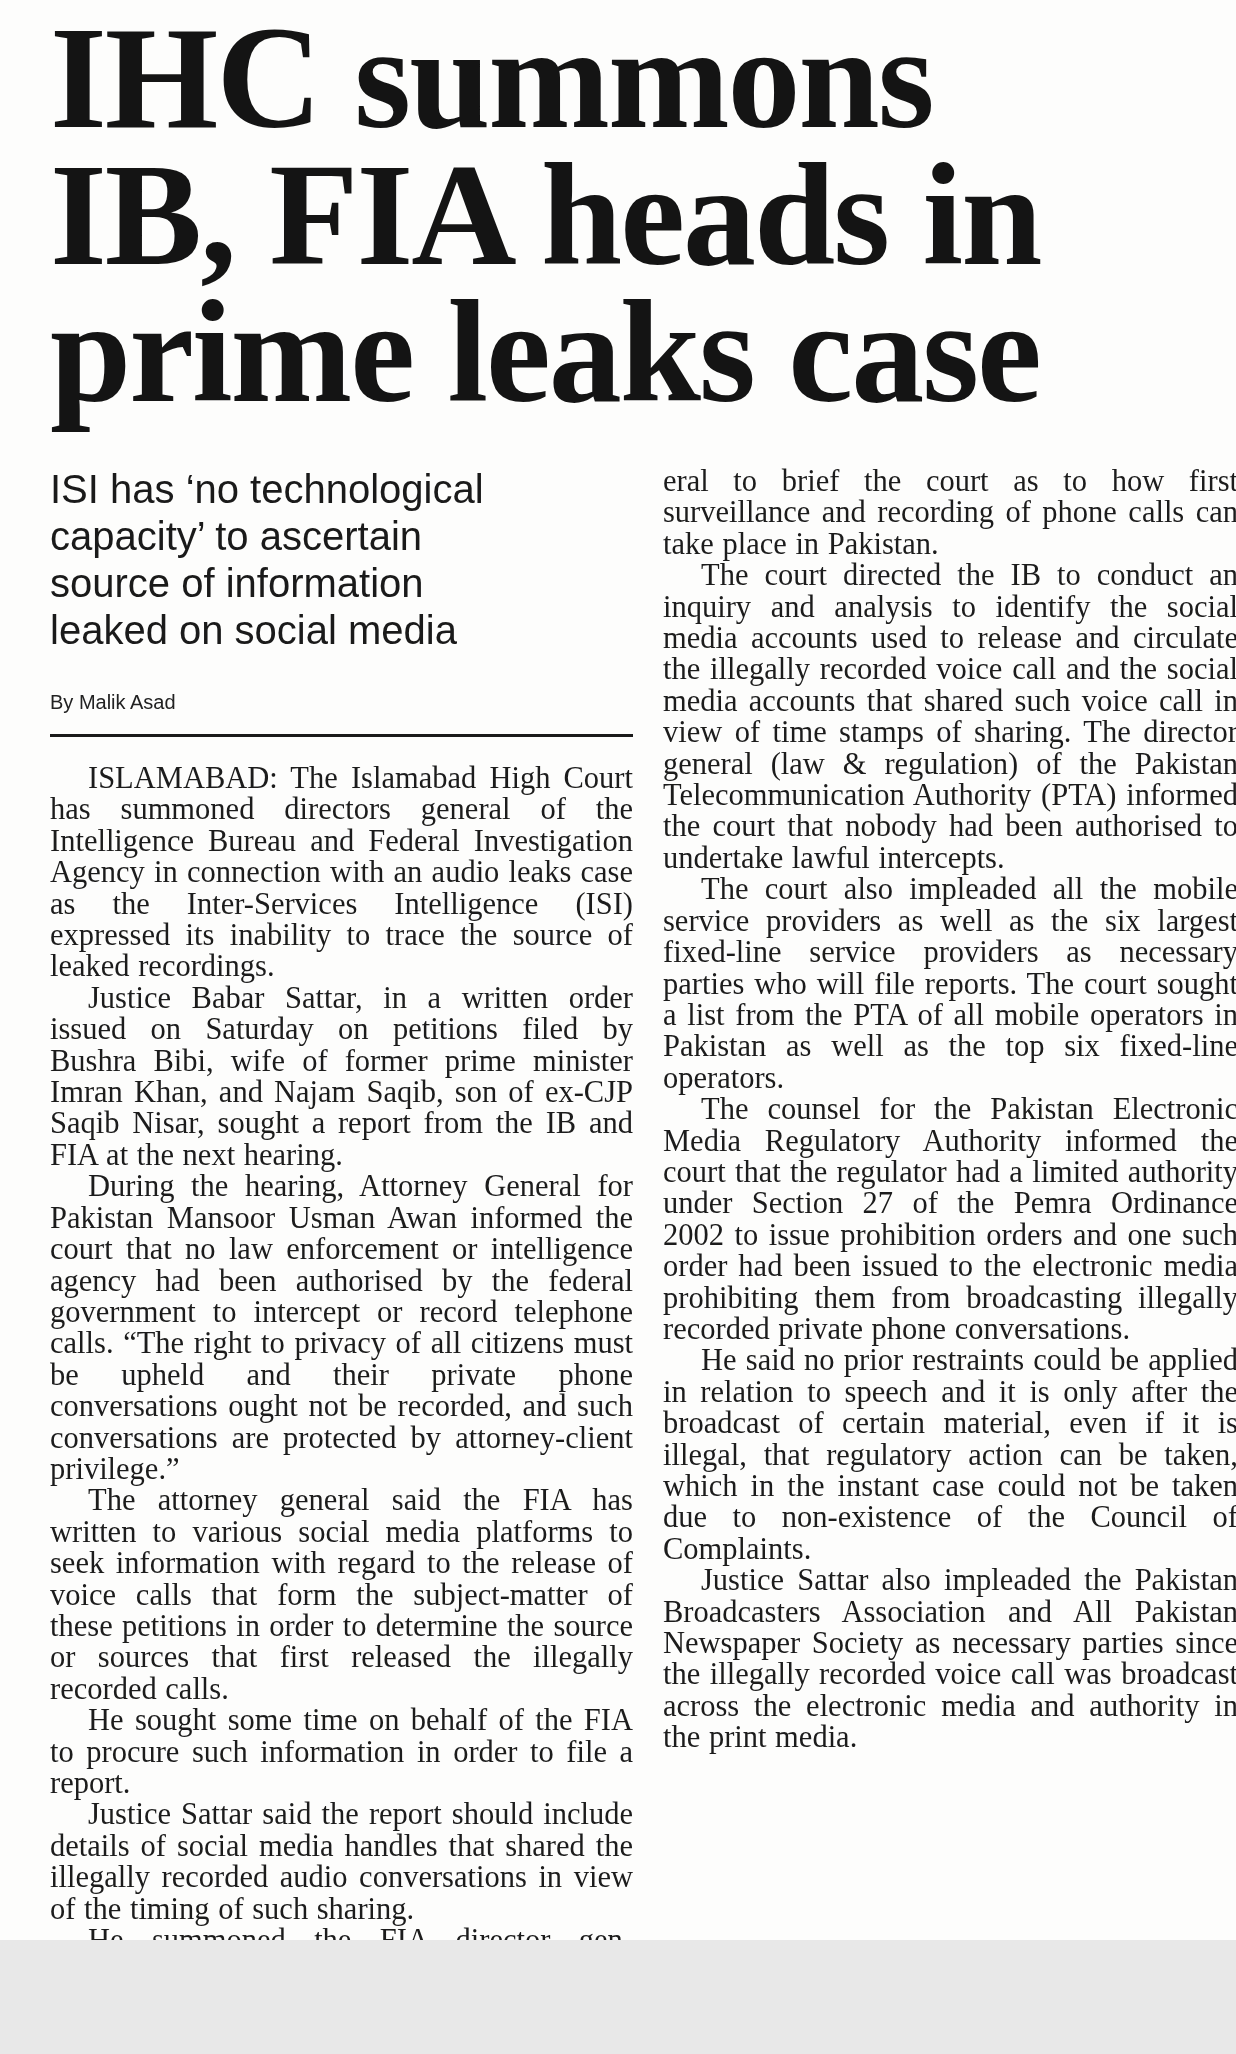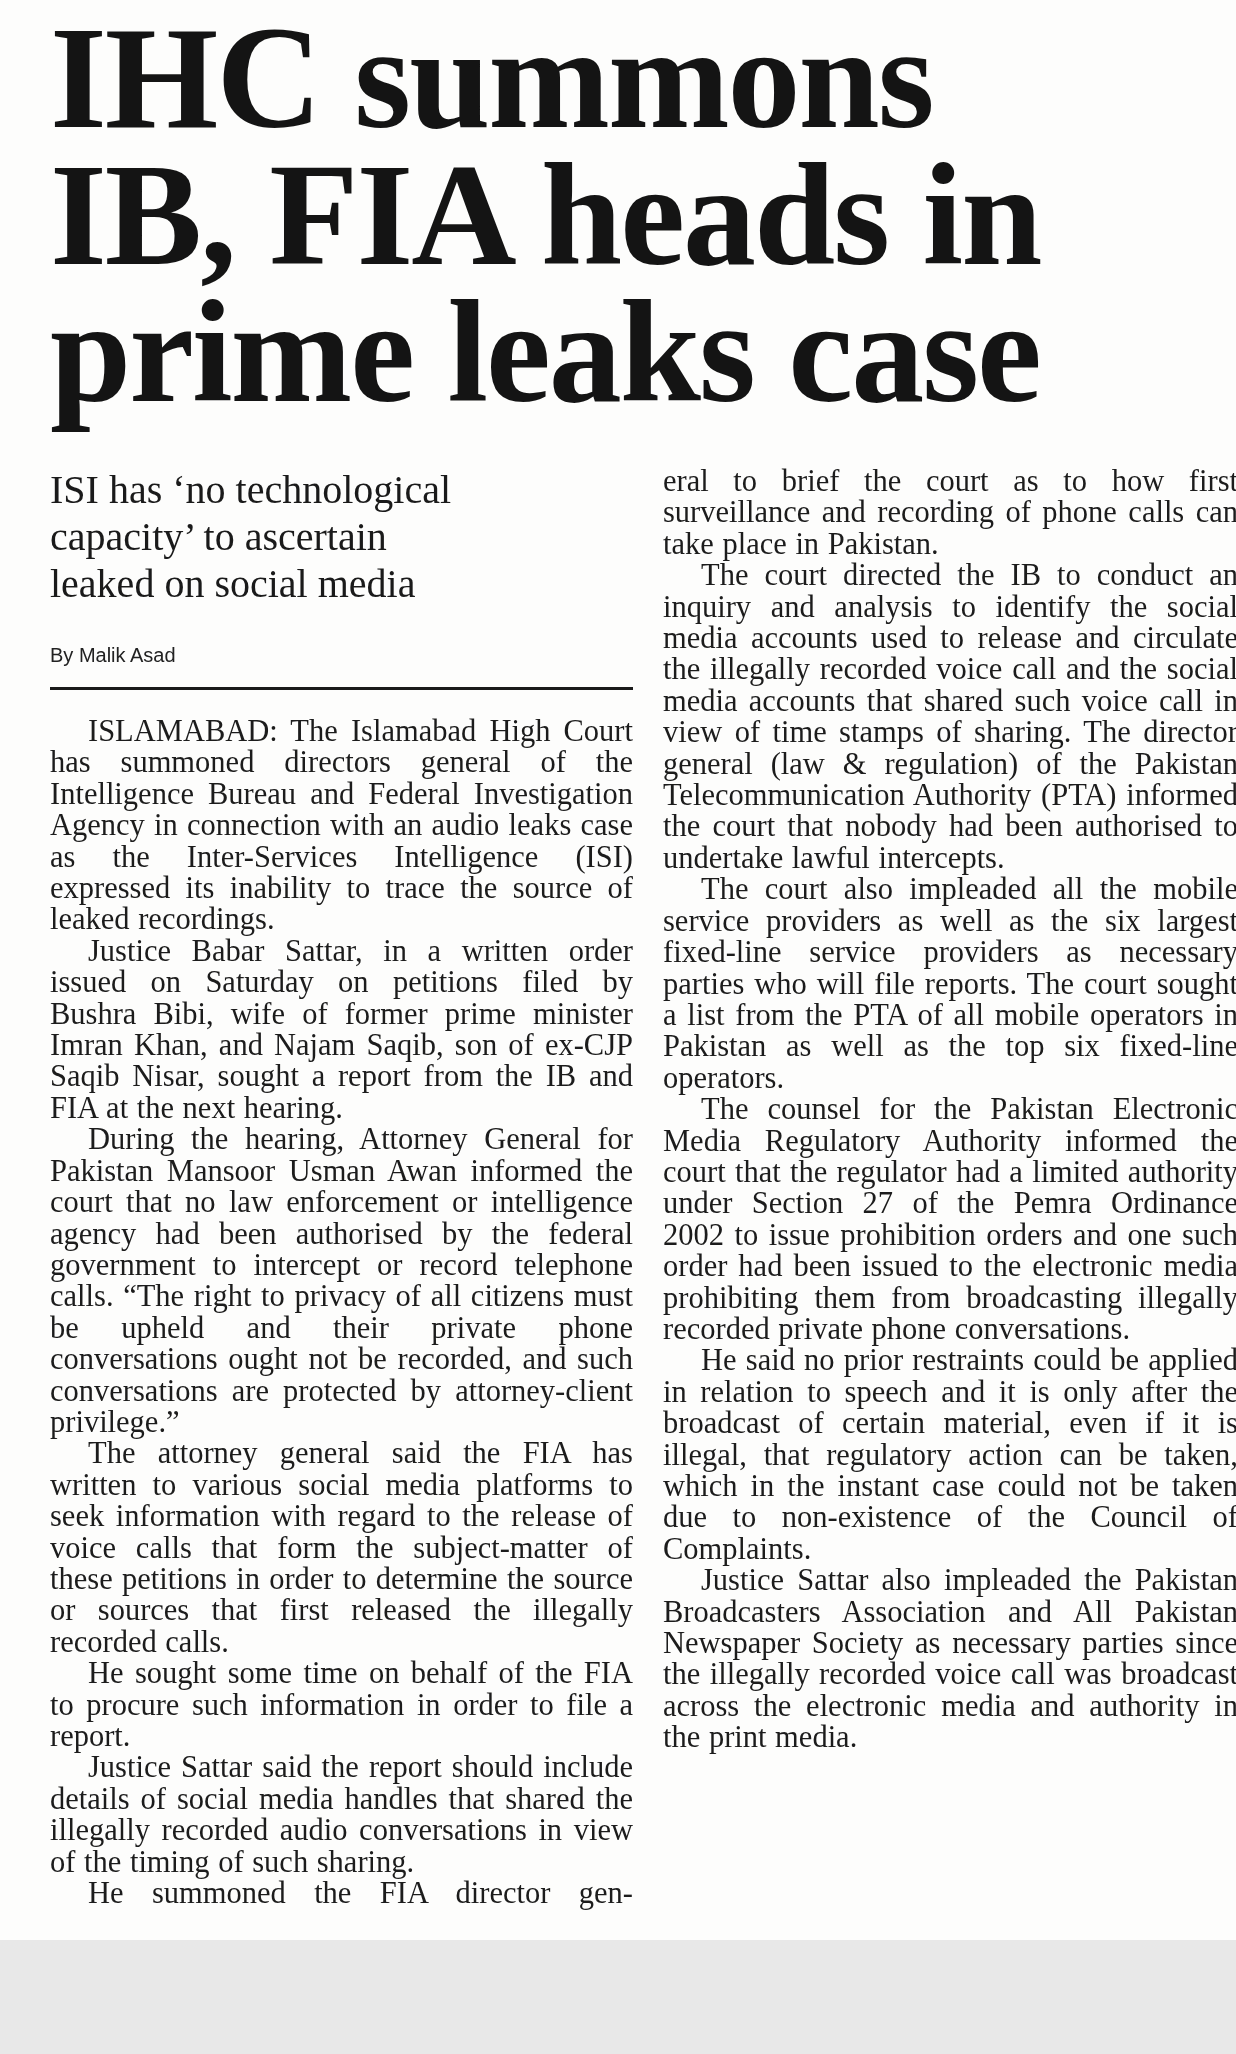--- a/index.html
+++ b/index.html
@@ -25,21 +25,21 @@
   .hl-line { display: block; white-space: nowrap; }
   .columns {
     display: flex;
     gap: 30px;
     margin: 45px 18px 0 30px;
   }
   .col-left  { width: 583px; flex: none; }
   .col-right { width: 575px; flex: none; }
   .subhead {
     margin: 0;
-    font-family: Liberation Serif, serif;
+    font-family: Liberation Sans, sans-serif;
     font-weight: normal;
     font-size: 40px;
     line-height: 47px;
     color: #1a1a1a;
   }
   .sh-line { display: block; white-space: nowrap; }
   .byline {
     margin-top: 30px;
     font-family: "Liberation Sans", sans-serif;
     font-size: 20px;
@@ -75,20 +75,21 @@
     <span class="hl-line">IB, FIA heads in</span>
     <span class="hl-line">prime leaks case</span>
   </h1>
 
   <div class="columns">
 
     <div class="col-left">
       <h2 class="subhead">
         <span class="sh-line">ISI has ‘no technological</span>
         <span class="sh-line">capacity’ to ascertain</span>
+        <span class="sh-line">source of information</span>
         <span class="sh-line">leaked on social media</span>
       </h2>
 
       <div class="byline">By Malik Asad</div>
 
       <div class="rule"></div>
 
       <div class="body">
         <p>ISLAMABAD: The Islamabad High Court has summoned directors general of the Intelligence Bureau and Federal Investigation Agency in connection with an audio leaks case as the Inter-Services Intelligence (ISI) expressed its inability to trace the source of leaked recordings.</p>
         <p>Justice Babar Sattar, in a written order issued on Saturday on petitions filed by Bushra Bibi, wife of former prime minister Imran Khan, and Najam Saqib, son of ex-CJP Saqib Nisar, sought a report from the IB and FIA at the next hearing.</p>

